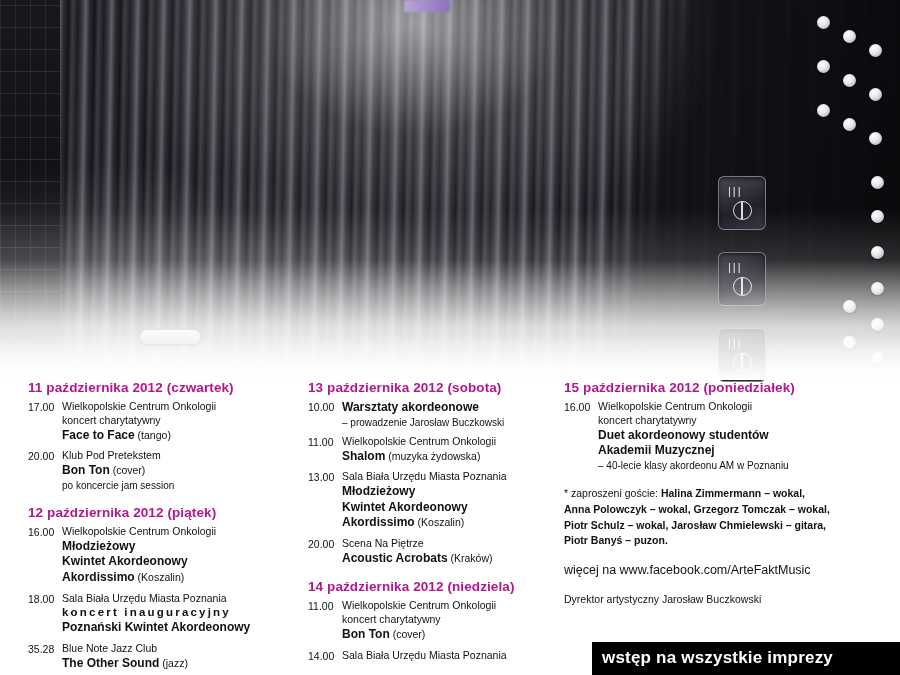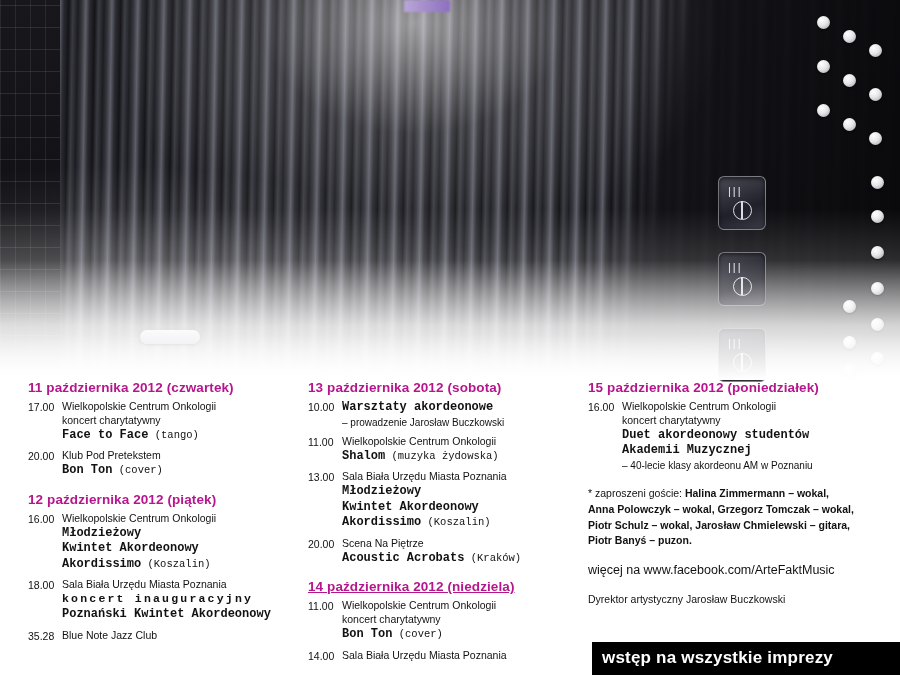--- a/index.html
+++ b/index.html
@@ -74,42 +74,42 @@
     background:linear-gradient(90deg,#b9a7d8,#8e6fc0);
     filter:blur(1px);
   }
 
   
   .content{position:absolute;left:0;top:0;width:900px;height:675px;}
 
   .col{position:absolute;}
   .col1{left:28px;top:380px;width:262px;}
   .col2{left:308px;top:380px;width:268px;}
-  .col3{left:588px;top:380px;width:290px;}
+  .col3{left:564px;top:380px;width:290px;}
 
   .daytitle{
     color:#b6168c;
     font-weight:bold;
     font-size:13.5px;
     margin:0 0 5px 0;
     letter-spacing:0.1px;
     white-space:nowrap;
   }
   .col1 .daytitle.second{margin-top:13px;}
-  .col2 .daytitle.second{margin-top:13px;text-decoration:underline;}
+  .col2 .daytitle.second{margin-top:13px;}
 
   .ev{display:flex;margin-bottom:6px;}
   .ev .time{
     width:34px;flex:0 0 34px;
     font-size:10.5px;color:#111;
     padding-top:1px;
   }
   .ev .body{flex:1 1 auto;font-size:10.5px;color:#111;line-height:1.32;}
   .ev .venue{display:block;}
-  .ev .act{display:block;font-weight:bold;font-size:12px;line-height:1.3;font-family:Liberation Mono, monospace;}
+  .ev .act{display:block;font-weight:bold;font-size:12px;line-height:1.3;}
   .ev .act .plain{font-weight:normal;font-size:10.5px;}
   .ev .note{display:block;font-size:10px;}
   .ev .spaced{letter-spacing:2.2px;font-weight:bold;font-size:11.5px;}
 
   .guests{
     margin-top:14px;font-size:10.5px;color:#111;line-height:1.5;
   }
   .guests b{font-weight:bold;}
   .weblink{margin-top:14px;font-size:12.5px;color:#111;}
   .director{margin-top:16px;font-size:10.5px;color:#111;}
@@ -180,20 +180,21 @@
             <span class="venue">Wielkopolskie Centrum Onkologii</span>
             <span class="venue">koncert charytatywny</span>
             <span class="act">Face to Face<span class="plain"> (tango)</span></span>
           </div>
         </div>
         <div class="ev">
           <div class="time">20.00</div>
           <div class="body">
             <span class="venue">Klub Pod Pretekstem</span>
             <span class="act">Bon Ton<span class="plain"> (cover)</span></span>
+            <span class="note">po koncercie jam session</span>
           </div>
         </div>
         <div class="daytitle second">12 października 2012 (piątek)</div>
         <div class="ev">
           <div class="time">16.00</div>
           <div class="body">
             <span class="venue">Wielkopolskie Centrum Onkologii</span>
             <span class="act">Młodzieżowy</span>
             <span class="act">Kwintet Akordeonowy</span>
             <span class="act">Akordissimo<span class="plain"> (Koszalin)</span></span>
@@ -204,20 +205,21 @@
           <div class="body">
             <span class="venue">Sala Biała Urzędu Miasta Poznania</span>
             <span class="act spaced">koncert inauguracyjny</span>
             <span class="act">Poznański Kwintet Akordeonowy</span>
           </div>
         </div>
         <div class="ev">
           <div class="time">35.28</div>
           <div class="body">
             <span class="venue">Blue Note Jazz Club</span>
+            <span class="act">The Other Sound<span class="plain"> (jazz)</span></span>
           </div>
         </div>
       </div>
     <div class="col col2">
         <div class="daytitle">13 października 2012 (sobota)</div>
         <div class="ev">
           <div class="time">10.00</div>
           <div class="body">
             <span class="act">Warsztaty akordeonowe</span>
             <span class="note">– prowadzenie Jarosław Buczkowski</span>

